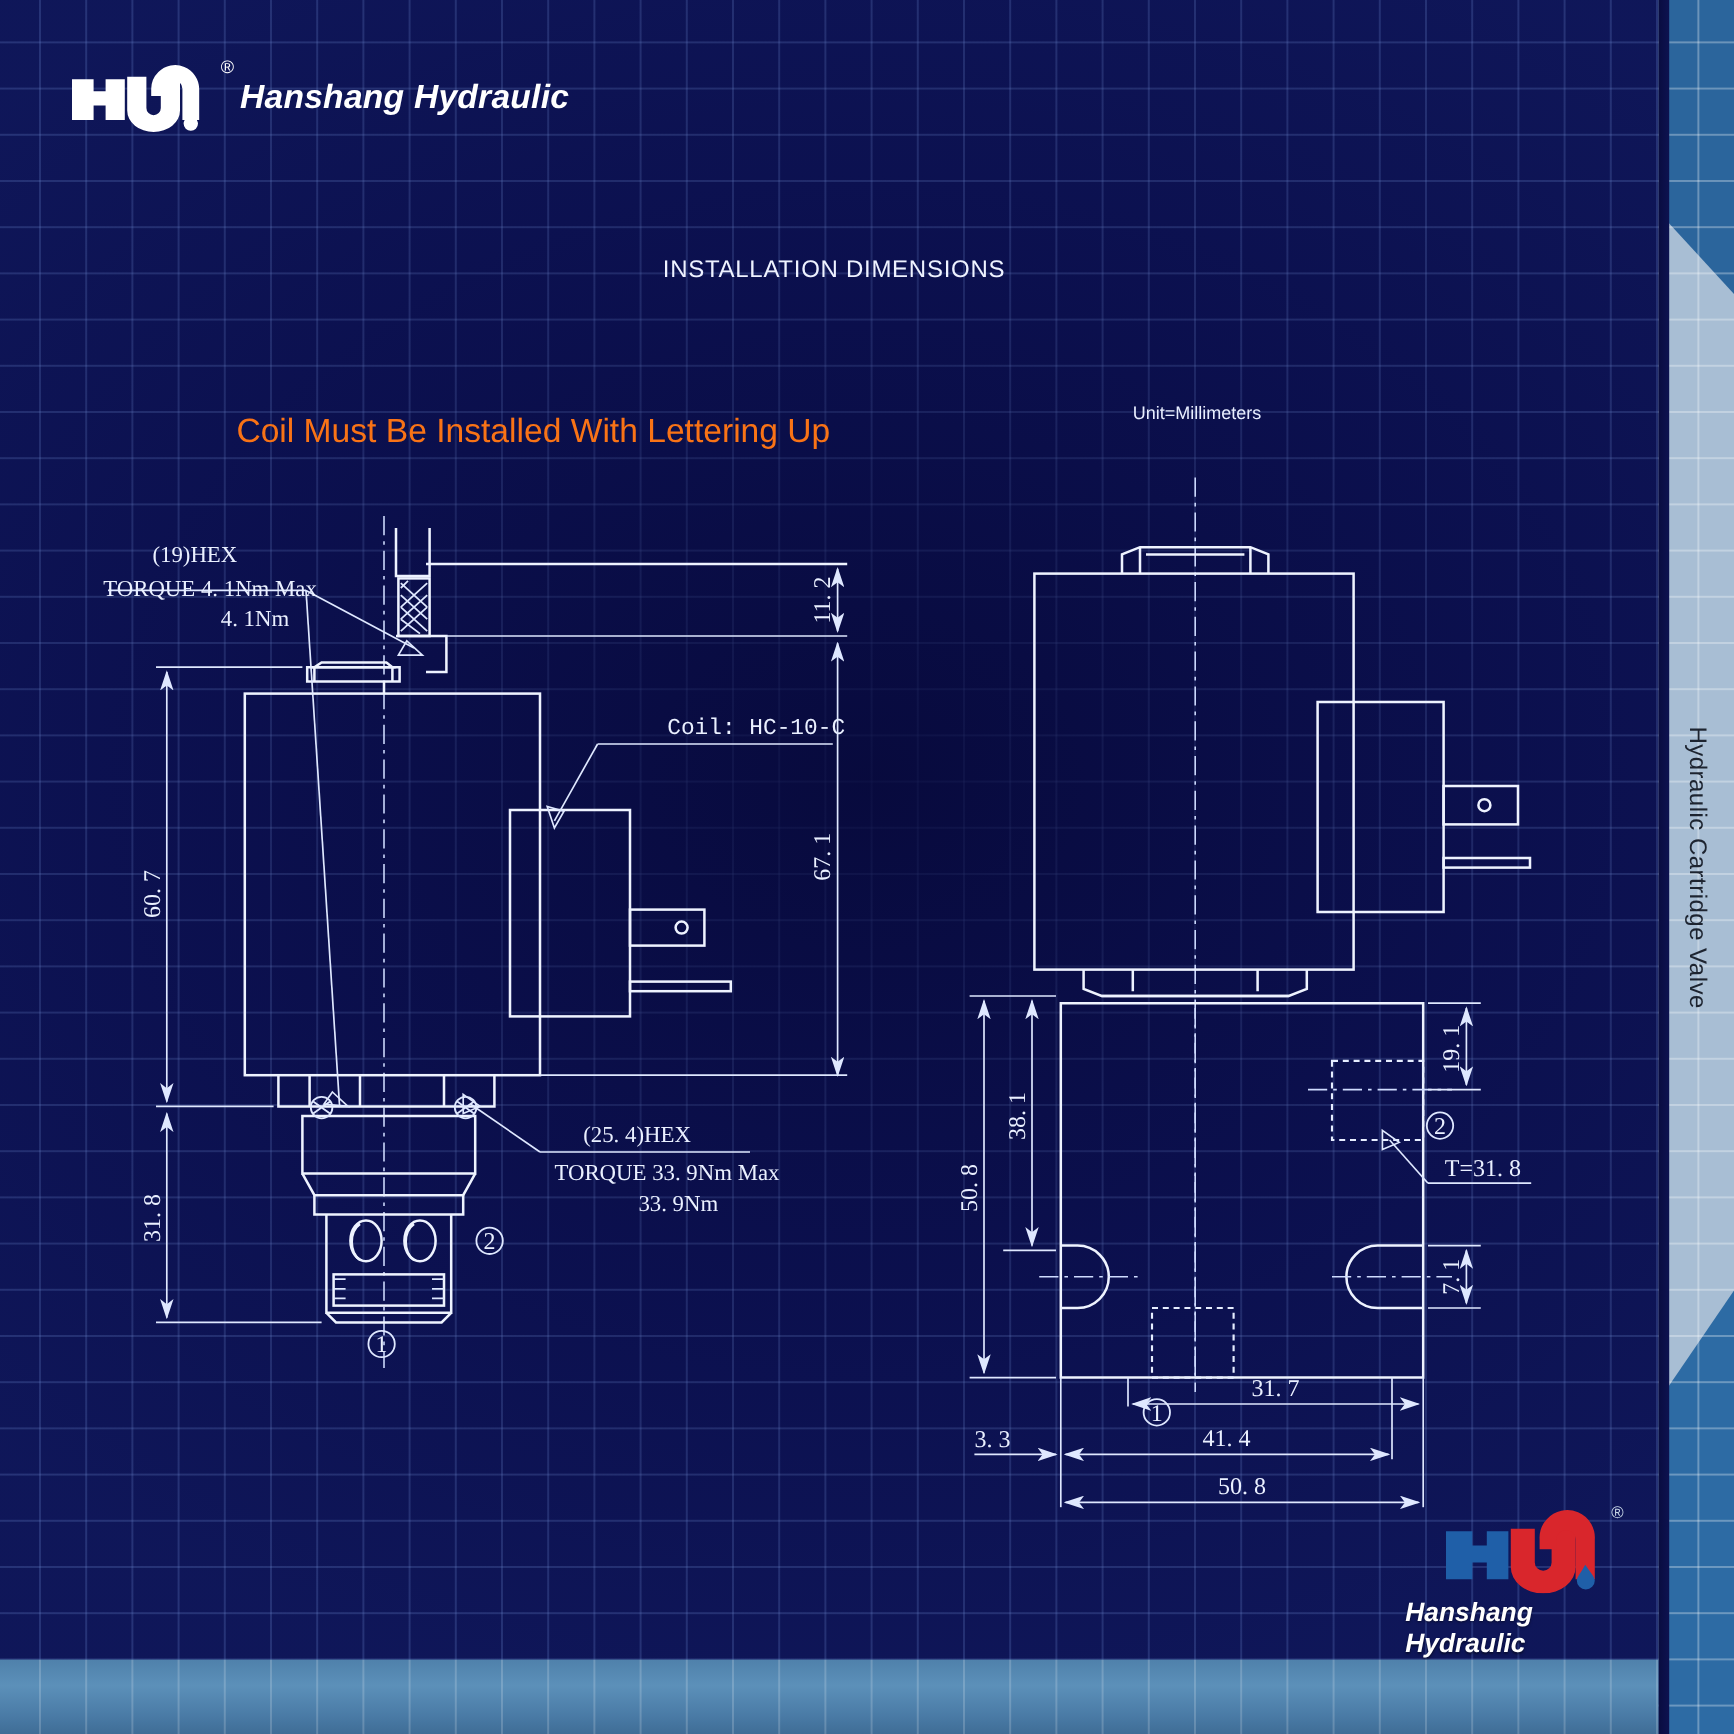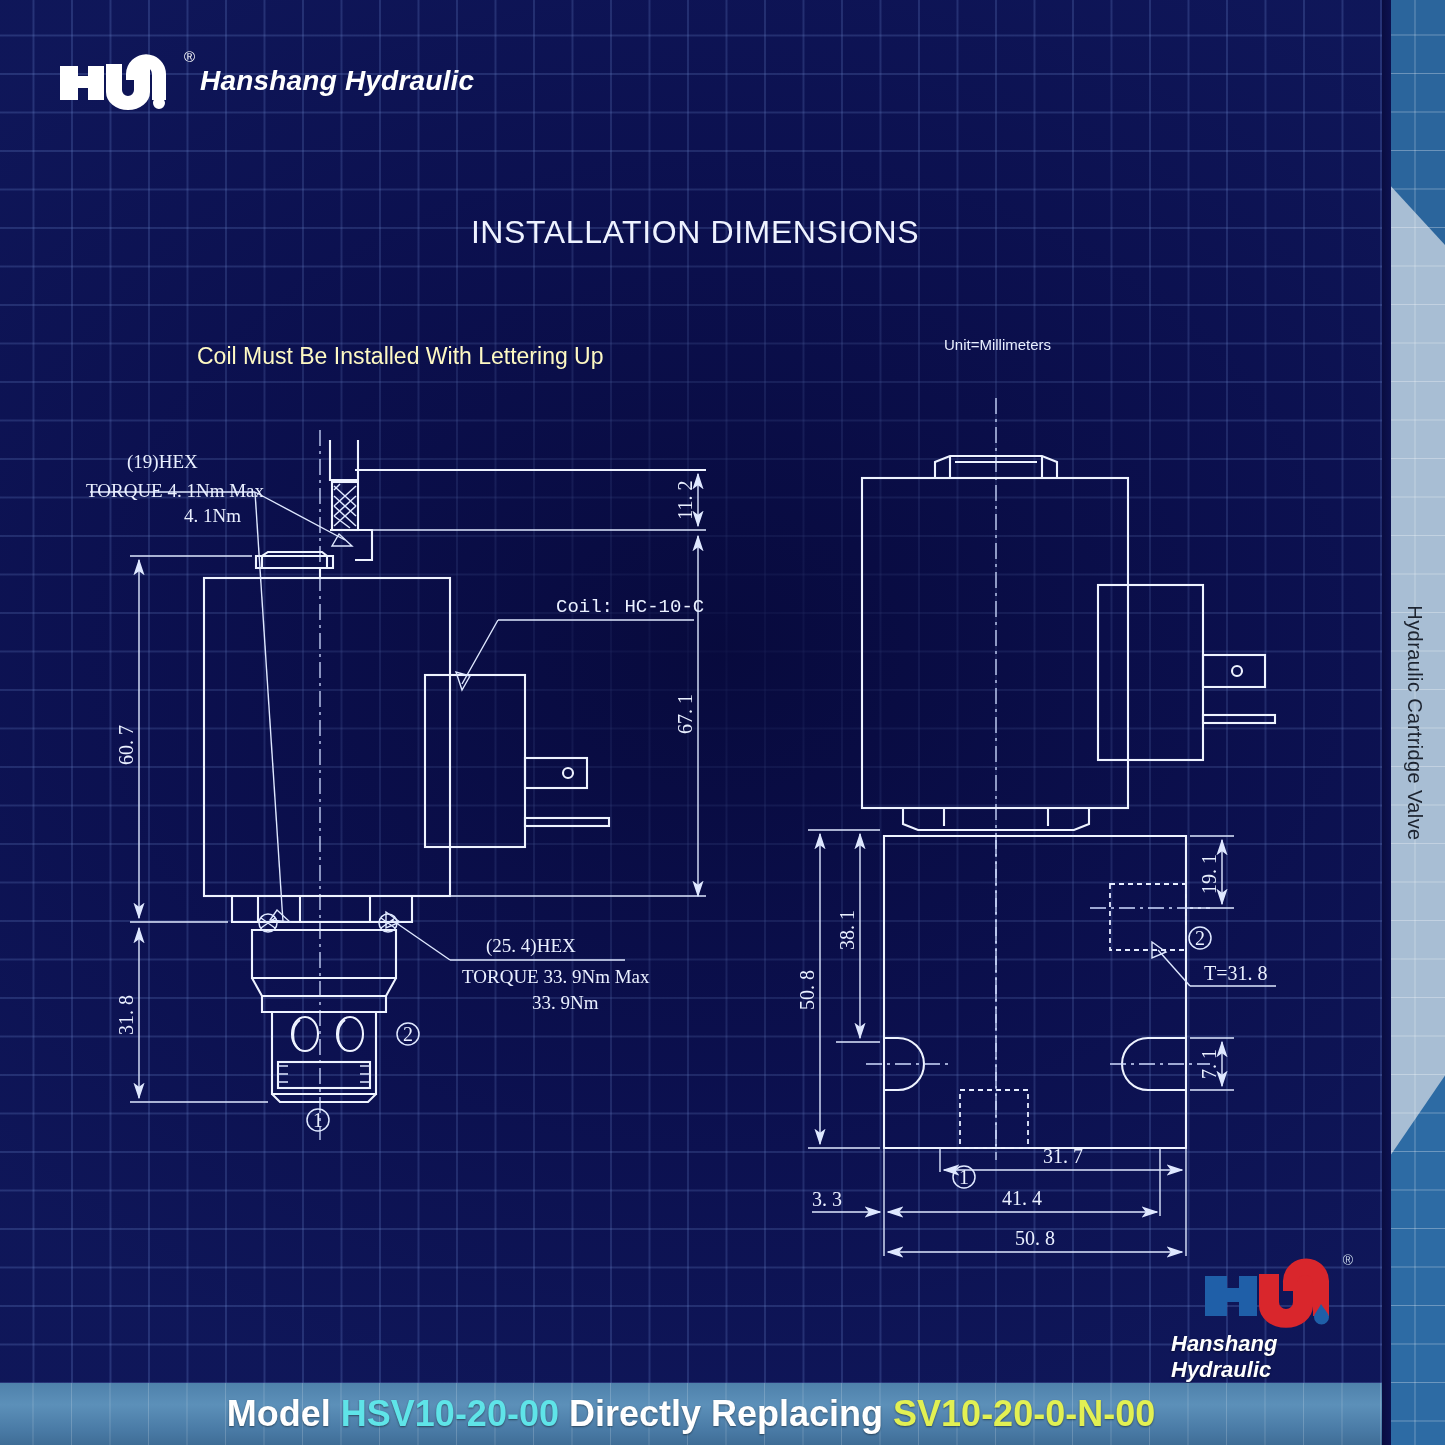--- a/index.html
+++ b/index.html
@@ -38,22 +38,22 @@
 
   
   .hdr{position:absolute;top:50px;left:58px;display:flex;align-items:center;gap:22px;}
   .hdr-name{font-size:28px;font-weight:bold;font-style:italic;color:#ffffff;letter-spacing:.2px;}
 
   .logo-top{position:relative;width:120px;height:62px;}
   .reg-top{position:absolute;right:-17px;top:-2px;font-size:15px;color:#ffffff;}
 
   
   .maintitle{position:absolute;top:214px;left:0;width:1390px;text-align:center;
-        font-size:32px;color:#eef2ff;letter-spacing:.6px;}
-  .subL{position:absolute;top:343px;left:197px;font-size:23px;color:#fef9c3;}
+        font-size:20px;color:#eef2ff;letter-spacing:.6px;}
+  .subL{position:absolute;top:343px;left:197px;font-size:28px;color:#f97316;}
   .subR{position:absolute;top:336px;left:944px;font-size:15px;color:#e8eeff;}
 
   
   .dwg{position:absolute;top:0;left:0;width:1445px;height:1445px;}
 
   
   .banner{position:absolute;left:0;bottom:0;width:1382px;height:62px;
         background:linear-gradient(to bottom,#4f81ab 0%,#5c90b9 35%,#4a7ba6 75%,#3f6d96 100%);
         display:flex;align-items:center;justify-content:center;overflow:hidden;}
   .banner-grid{position:absolute;inset:0;
@@ -301,16 +301,15 @@
                  A8 8 0 0 0 96 27 V35 H82 V27 A23 23 0 0 1 88 10 Z" fill="#d9262c"></path>
         <path d="M120 48 C124 54 128 58 128 61 A7 7 0 0 1 113 61 C113 58 117 54 120 48 Z" fill="#1f5fa8"></path>
       </svg>
       <span class="reg-bot">®</span>
     </div>
     <div class="blogo-txt">Hanshang Hydraulic</div>
   </div>
 
   <div class="banner">
     <div class="banner-grid"></div>
-    <div class="banner-txt"><span>Model </span><span class="b-cy">HSV10-20-00</span><span> Directly Replacing </span><span class="b-yl">SV10-20-0-N-00</span></div>
   </div>
 
 </div>
 
 </body></html>

